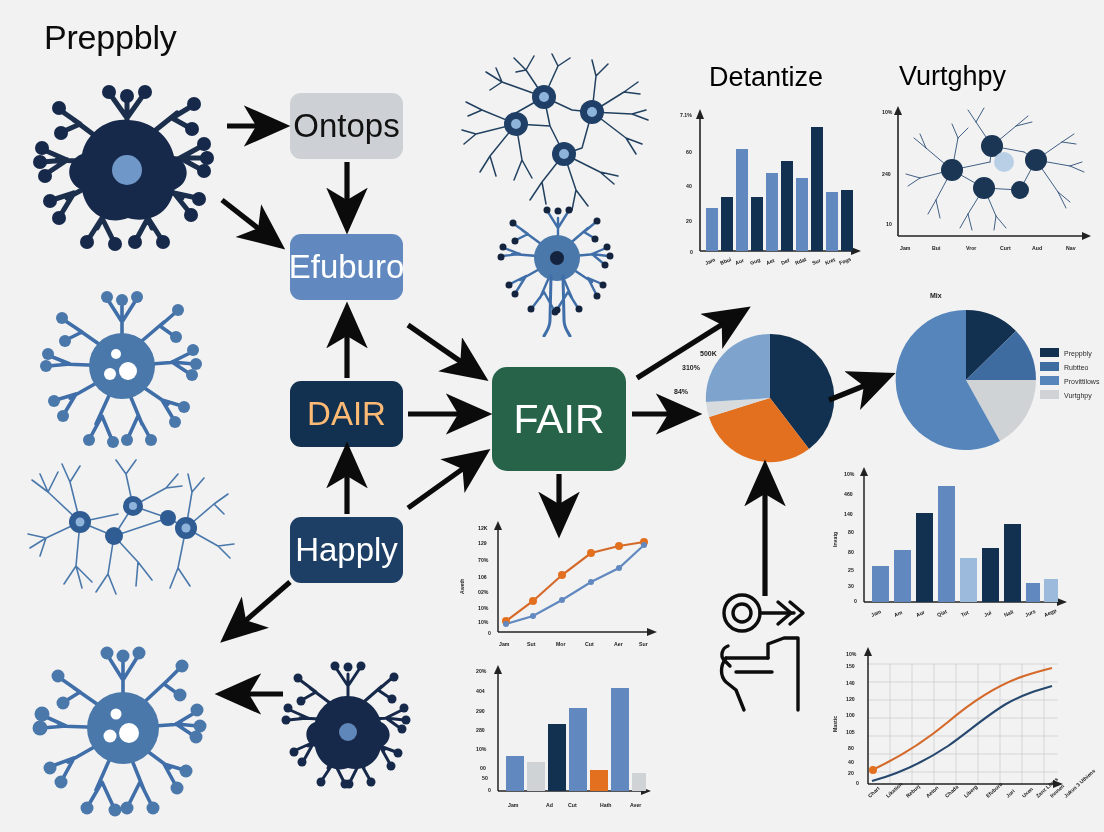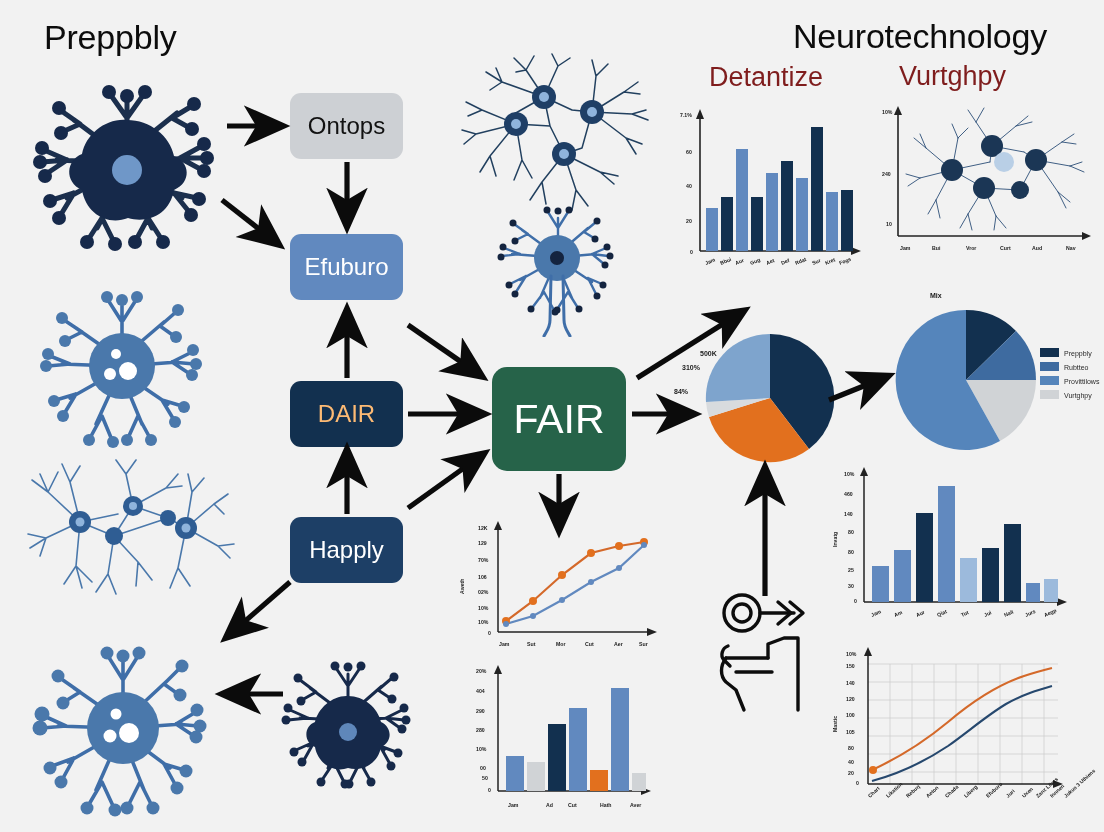--- a/index.html
+++ b/index.html
@@ -17,30 +17,30 @@
     left:44px;top:18px;
     font-size:34px;color:#0c0c0c;
     letter-spacing:-0.2px;
   }
   .title-right{
     left:793px;top:17px;
     font-size:34px;color:#0c0c0c;
     letter-spacing:-0.2px;
   }
   .subtitle{
-    font-size:27px;color:#7f1d1d;
+    font-size:27px;color:#000000;
   }
   .sub-detantize{left:709px;top:62px;}
   .sub-cuttorial{left:899px;top:61px;}
 
   
   .flowbox{
     border-radius:11px;
     display:flex;align-items:center;justify-content:center;
-    font-size:24px;
+    font-size:33px;
     box-sizing:border-box;
     text-align:center;
   }
   .fb-ontops{left:290px;top:93px;width:113px;height:66px;background:#cdd0d4;color:#111111;}
   .fb-noppys{left:290px;top:234px;width:113px;height:66px;background:#6189bf;color:#ffffff;}
   .fb-dair  {left:290px;top:381px;width:113px;height:66px;background:#12304f;color:#fdba74;}
   .fb-happly{left:290px;top:517px;width:113px;height:66px;background:#1d3f66;color:#ffffff;}
   .fb-fair{
     left:492px;top:367px;width:134px;height:104px;
     background:#266349;color:#ffffff;
@@ -57,21 +57,20 @@
   .axis-lbl-sm{font-size:5.2px;fill:#1a1a1a;font-family:"Liberation Sans",sans-serif;font-weight:bold;}
   .pie-lbl{font-size:7px;fill:#1a1a1a;font-family:"Liberation Sans",sans-serif;font-weight:bold;}
   .legend-lbl{font-size:7px;fill:#2a2a2a;font-family:"Liberation Sans",sans-serif;}
 </style>
 </head>
 <body>
 
 <div id="canvas">
 
   <div class="abs title-left">Preppbly</div>
-  <div class="abs title-right">Neurotechnology</div>
   <div class="abs subtitle sub-detantize">Detantize</div>
   <div class="abs subtitle sub-cuttorial">Vurtghpy</div>
 
   <div class="abs" style="left:22px;top:58px;">
     <svg width="210" height="210" viewBox="0 0 210 210">
       <g stroke="#1b2f4d" stroke-width="5" fill="#1b2f4d">
         <g>
           <path d="M105 95 L105 40 M105 60 L88 36 M105 60 L122 36
                    M105 95 L155 55 M150 60 L170 48 M150 60 L168 70
                    M105 105 L165 100 M158 100 L180 88 M158 100 L182 100 M158 100 L180 112

